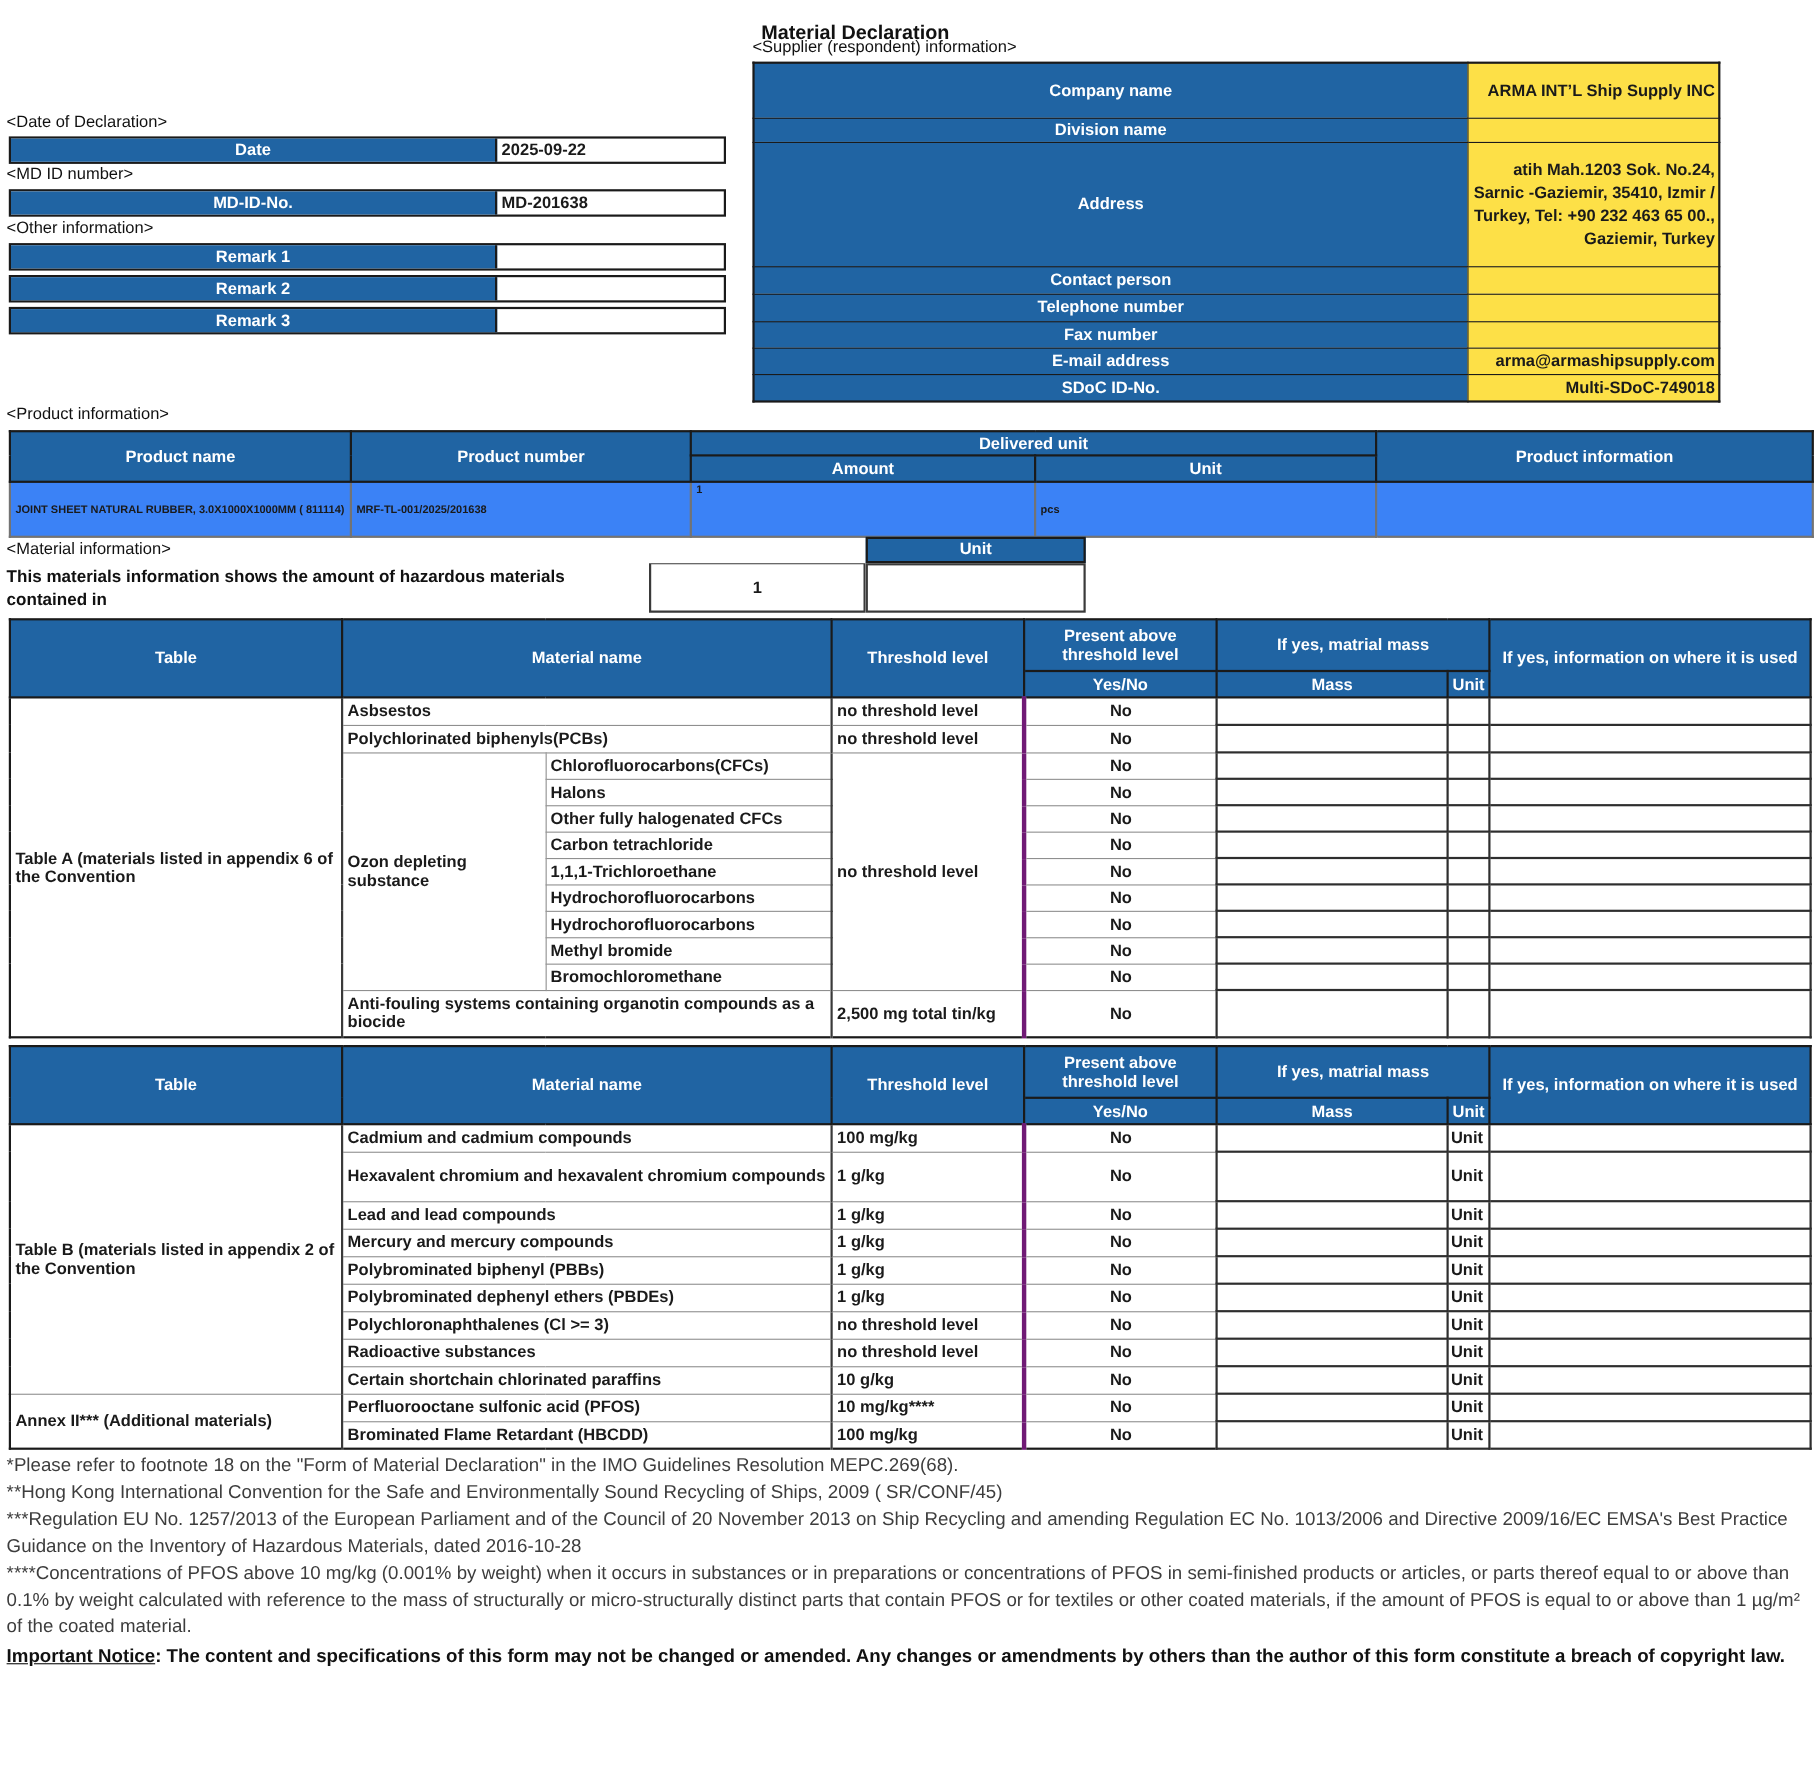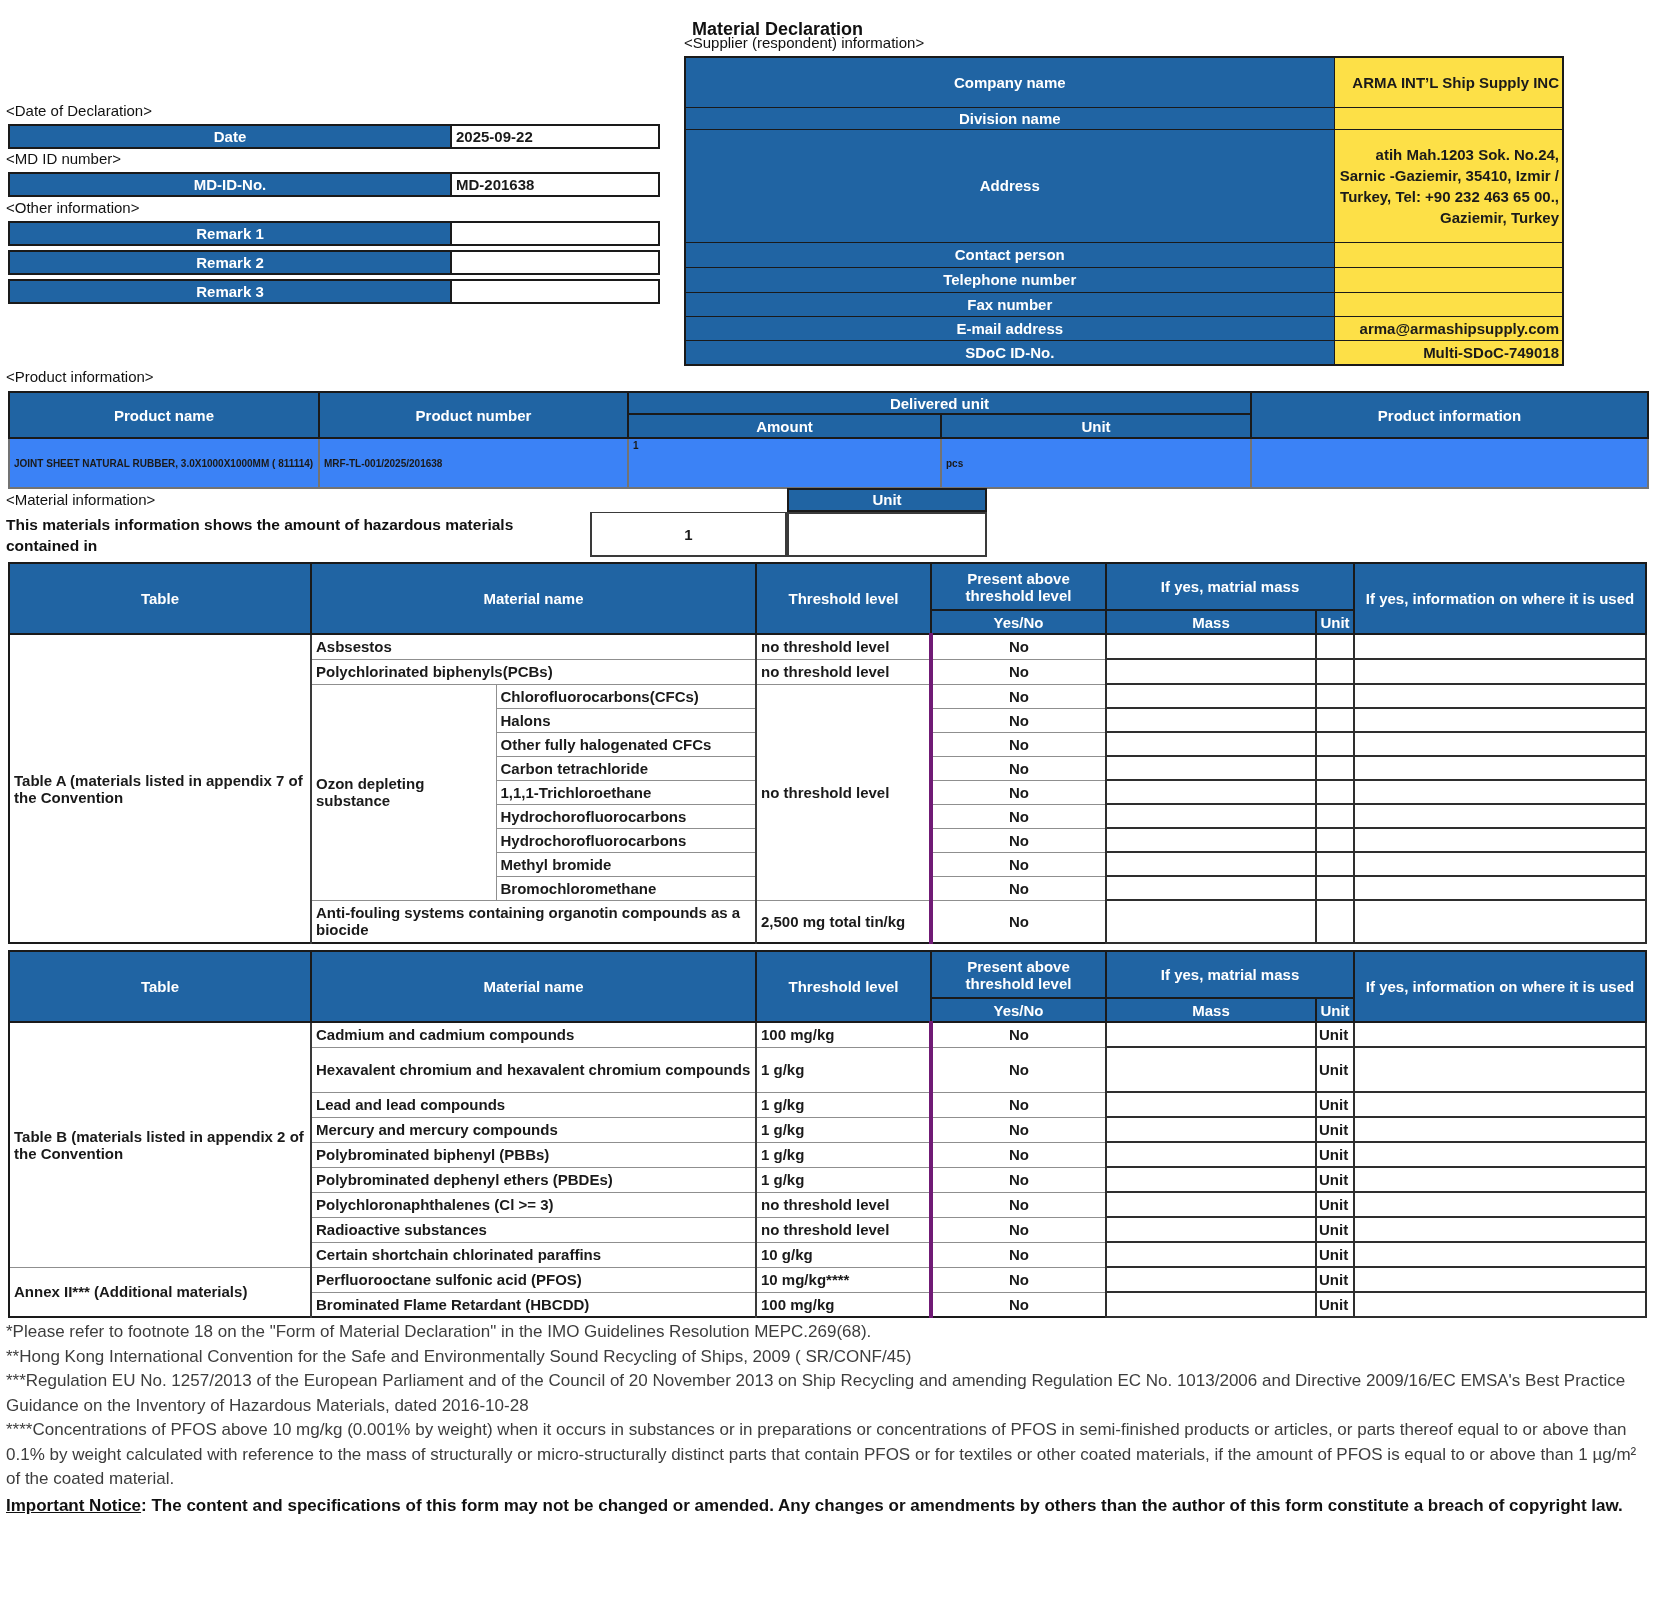--- a/index.html
+++ b/index.html
@@ -196,21 +196,21 @@
       <th>Present above threshold level</th>
       <th colspan="2">If yes, matrial mass</th>
       <th rowspan="2">If yes, information on where it is used</th>
     </tr>
     <tr class="hdr2">
       <th>Yes/No</th>
       <th>Mass</th>
       <th>Unit</th>
     </tr>
     <tr class="r25">
-      <td class="lbl" rowspan="12">Table A (materials listed in appendix 7 of the Convention</td>
+      <td class="lbl" rowspan="12">Table A (materials listed in appendix 6 of the Convention</td>
       <td class="mat" colspan="2">Asbsestos</td>
       <td class="thr">no threshold level</td>
       <td class="yn">No</td>
       <td class="mass"></td>
       <td class="unit"></td>
       <td class="info"></td>
     </tr>
     <tr class="r25">
       <td class="mat" colspan="2">Polychlorinated biphenyls(PCBs)</td>
       <td class="thr">no threshold level</td>

